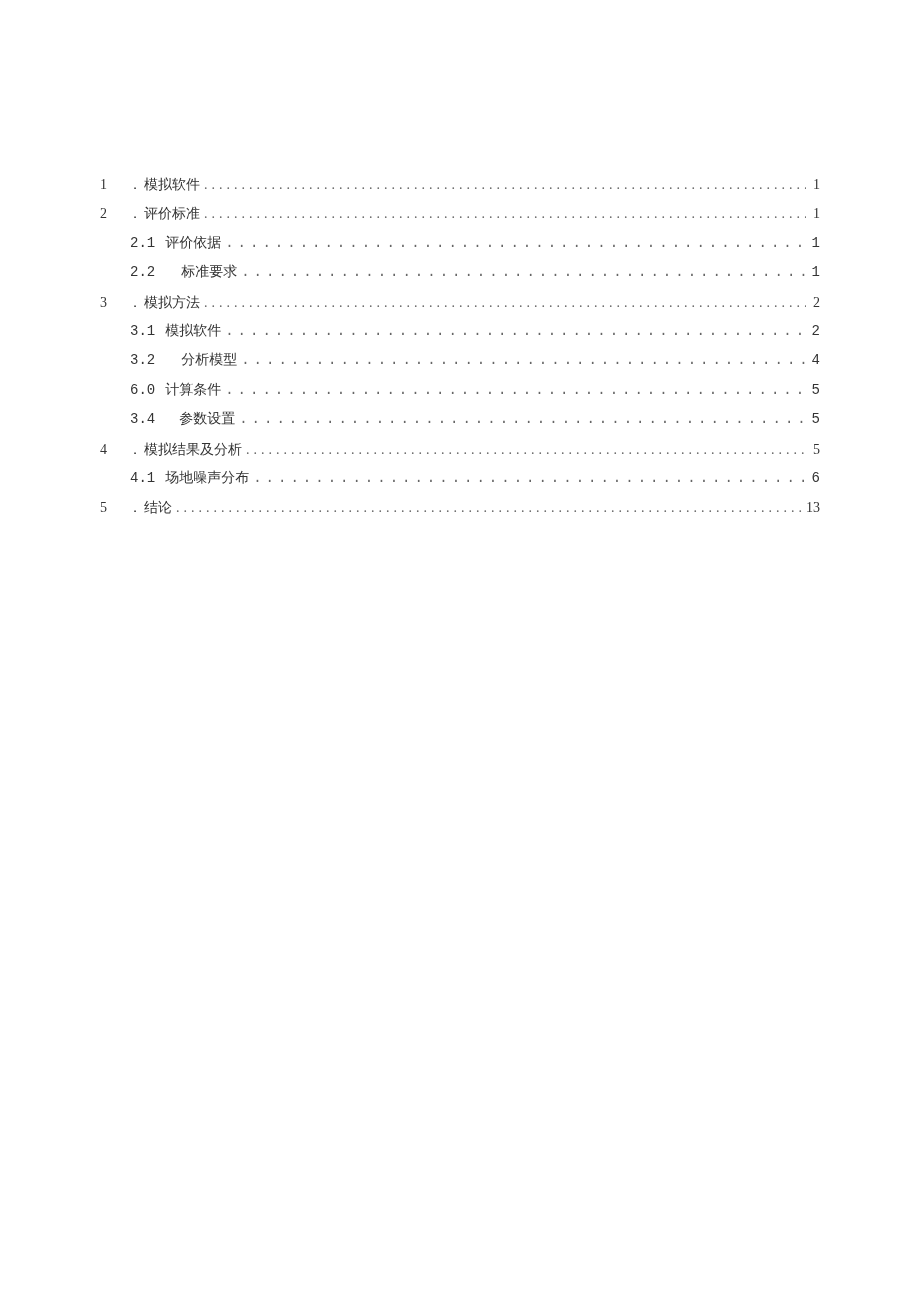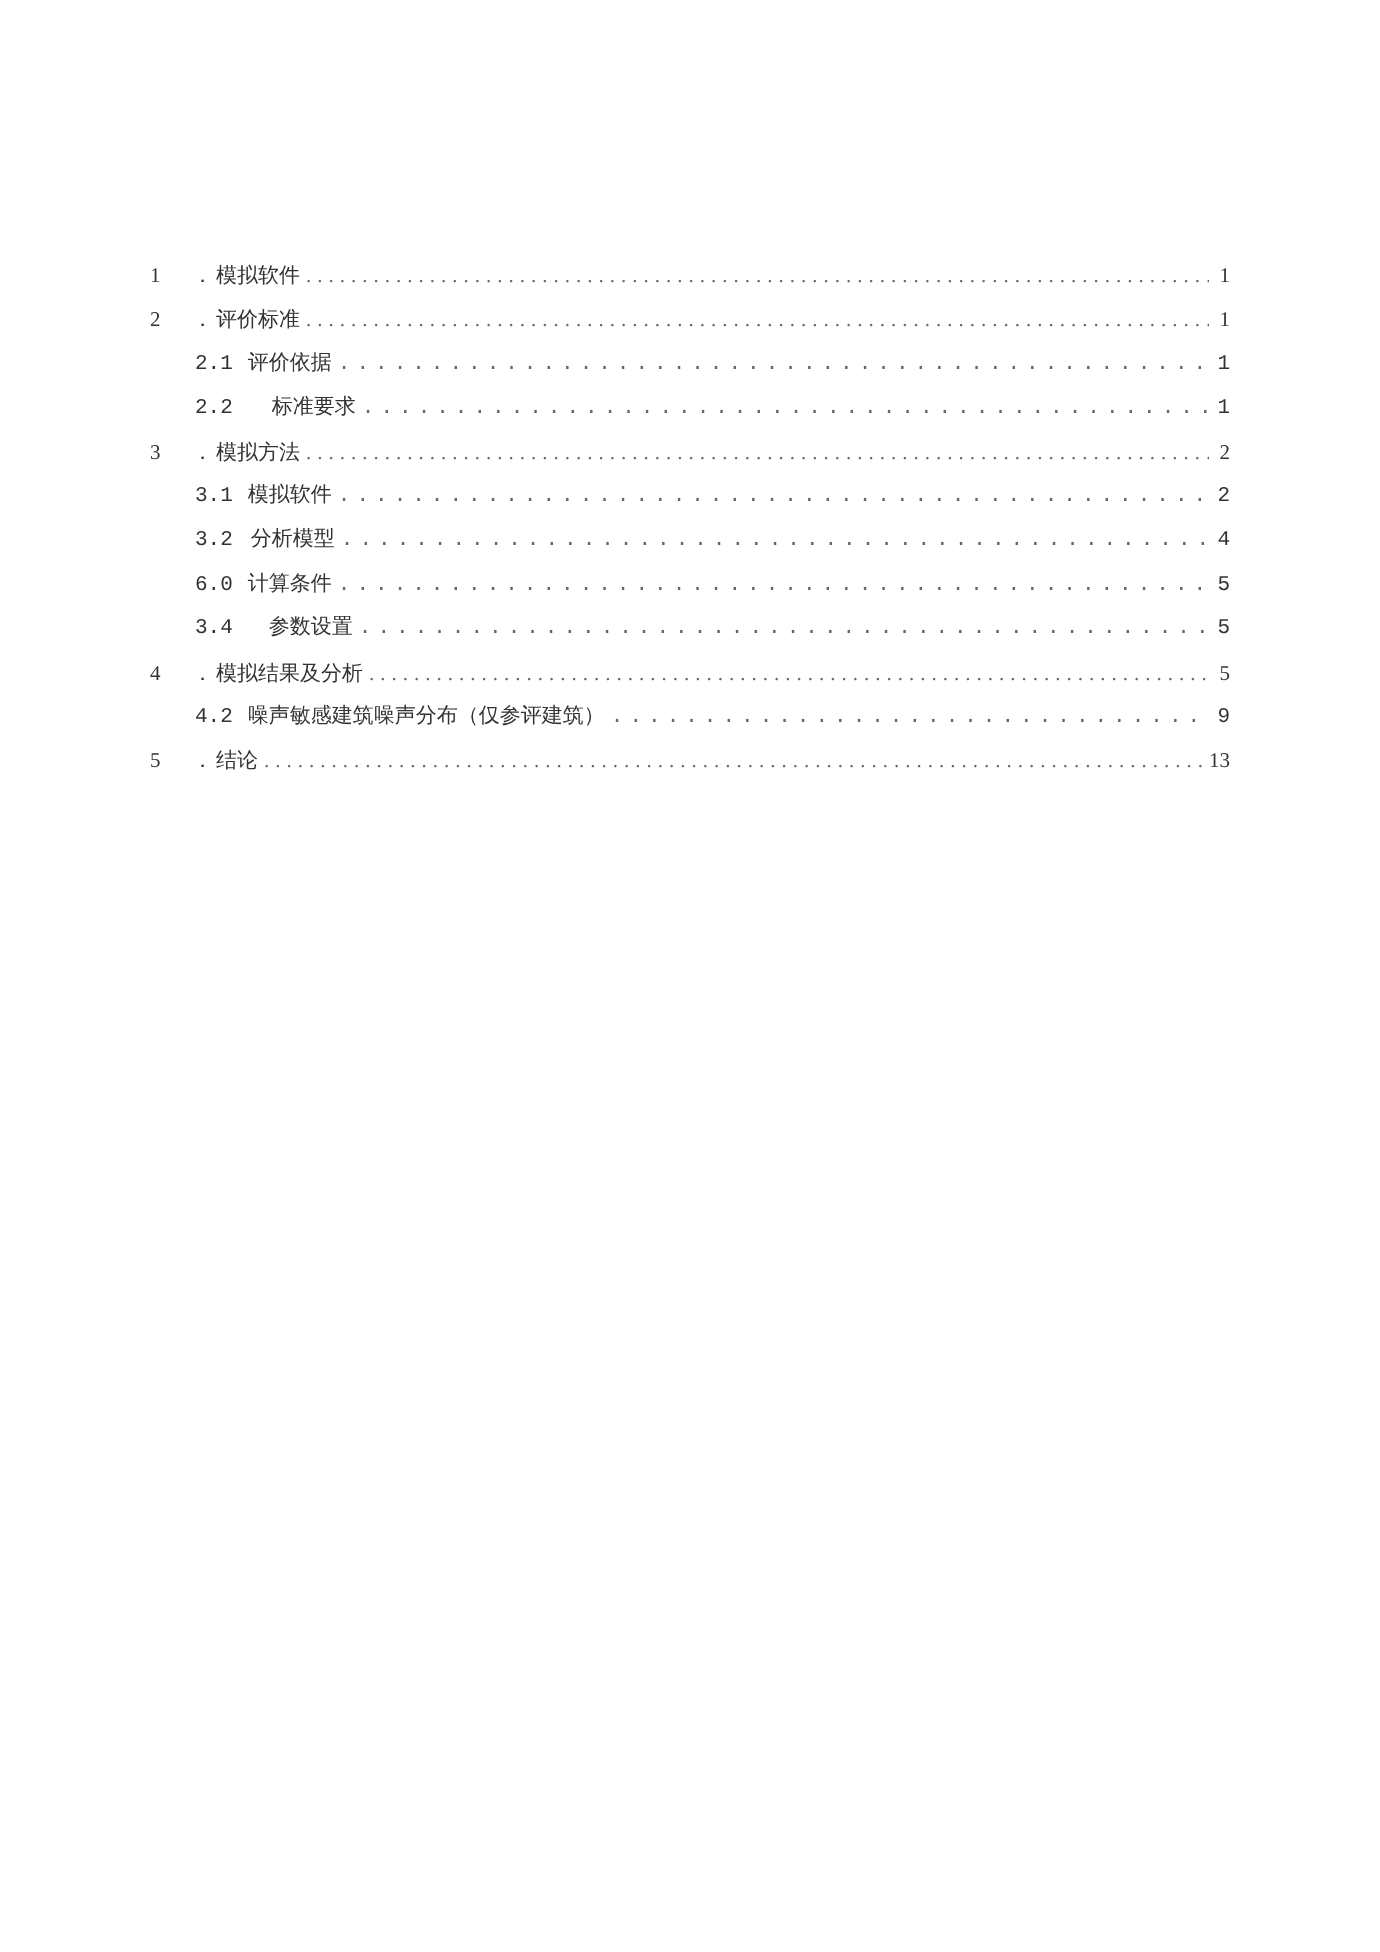--- a/index.html
+++ b/index.html
@@ -108,21 +108,21 @@
 
   <div class="toc-entry level-2">
     <span class="toc-number">3.1</span>
     <span class="toc-title" style="margin-left:10px">模拟软件</span>
     <span class="toc-dots"></span>
     <span class="toc-page">2</span>
   </div>
 
   <div class="toc-entry level-2">
     <span class="toc-number">3.2</span>
-    <span class="toc-title" style="margin-left:12px">分析模型</span>
+    <span class="toc-title" style="margin-left:26px">分析模型</span>
     <span class="toc-dots"></span>
     <span class="toc-page">4</span>
   </div>
 
   <div class="toc-entry level-2">
     <span class="toc-number">6.0</span>
     <span class="toc-title" style="margin-left:10px">计算条件</span>
     <span class="toc-dots"></span>
     <span class="toc-page">5</span>
   </div>
@@ -135,27 +135,27 @@
   </div>
 
   <div class="toc-entry level-1">
     <span class="toc-number level-1">4</span>
     <span class="toc-separator">．</span>
     <span class="toc-title">模拟结果及分析</span>
     <span class="toc-dots"></span>
     <span class="toc-page">5</span>
   </div>
 
+  <div class="toc-entry level-2">
+    <span class="toc-number">4.1</span>
+    <span class="toc-title" style="margin-left:10px">场地噪声分布</span>
+    <span class="toc-dots"></span>
+    <span class="toc-page">6</span>
+  </div>
 
-  <div class="toc-entry level-2">
-    <span class="toc-number">4.2</span>
-    <span class="toc-title" style="margin-left:10px">噪声敏感建筑噪声分布（仅参评建筑）</span>
-    <span class="toc-dots"></span>
-    <span class="toc-page">9</span>
-  </div>
 
   <div class="toc-entry level-1">
     <span class="toc-number level-1">5</span>
     <span class="toc-separator">．</span>
     <span class="toc-title">结论</span>
     <span class="toc-dots"></span>
     <span class="toc-page">13</span>
   </div>
 
 </div>

